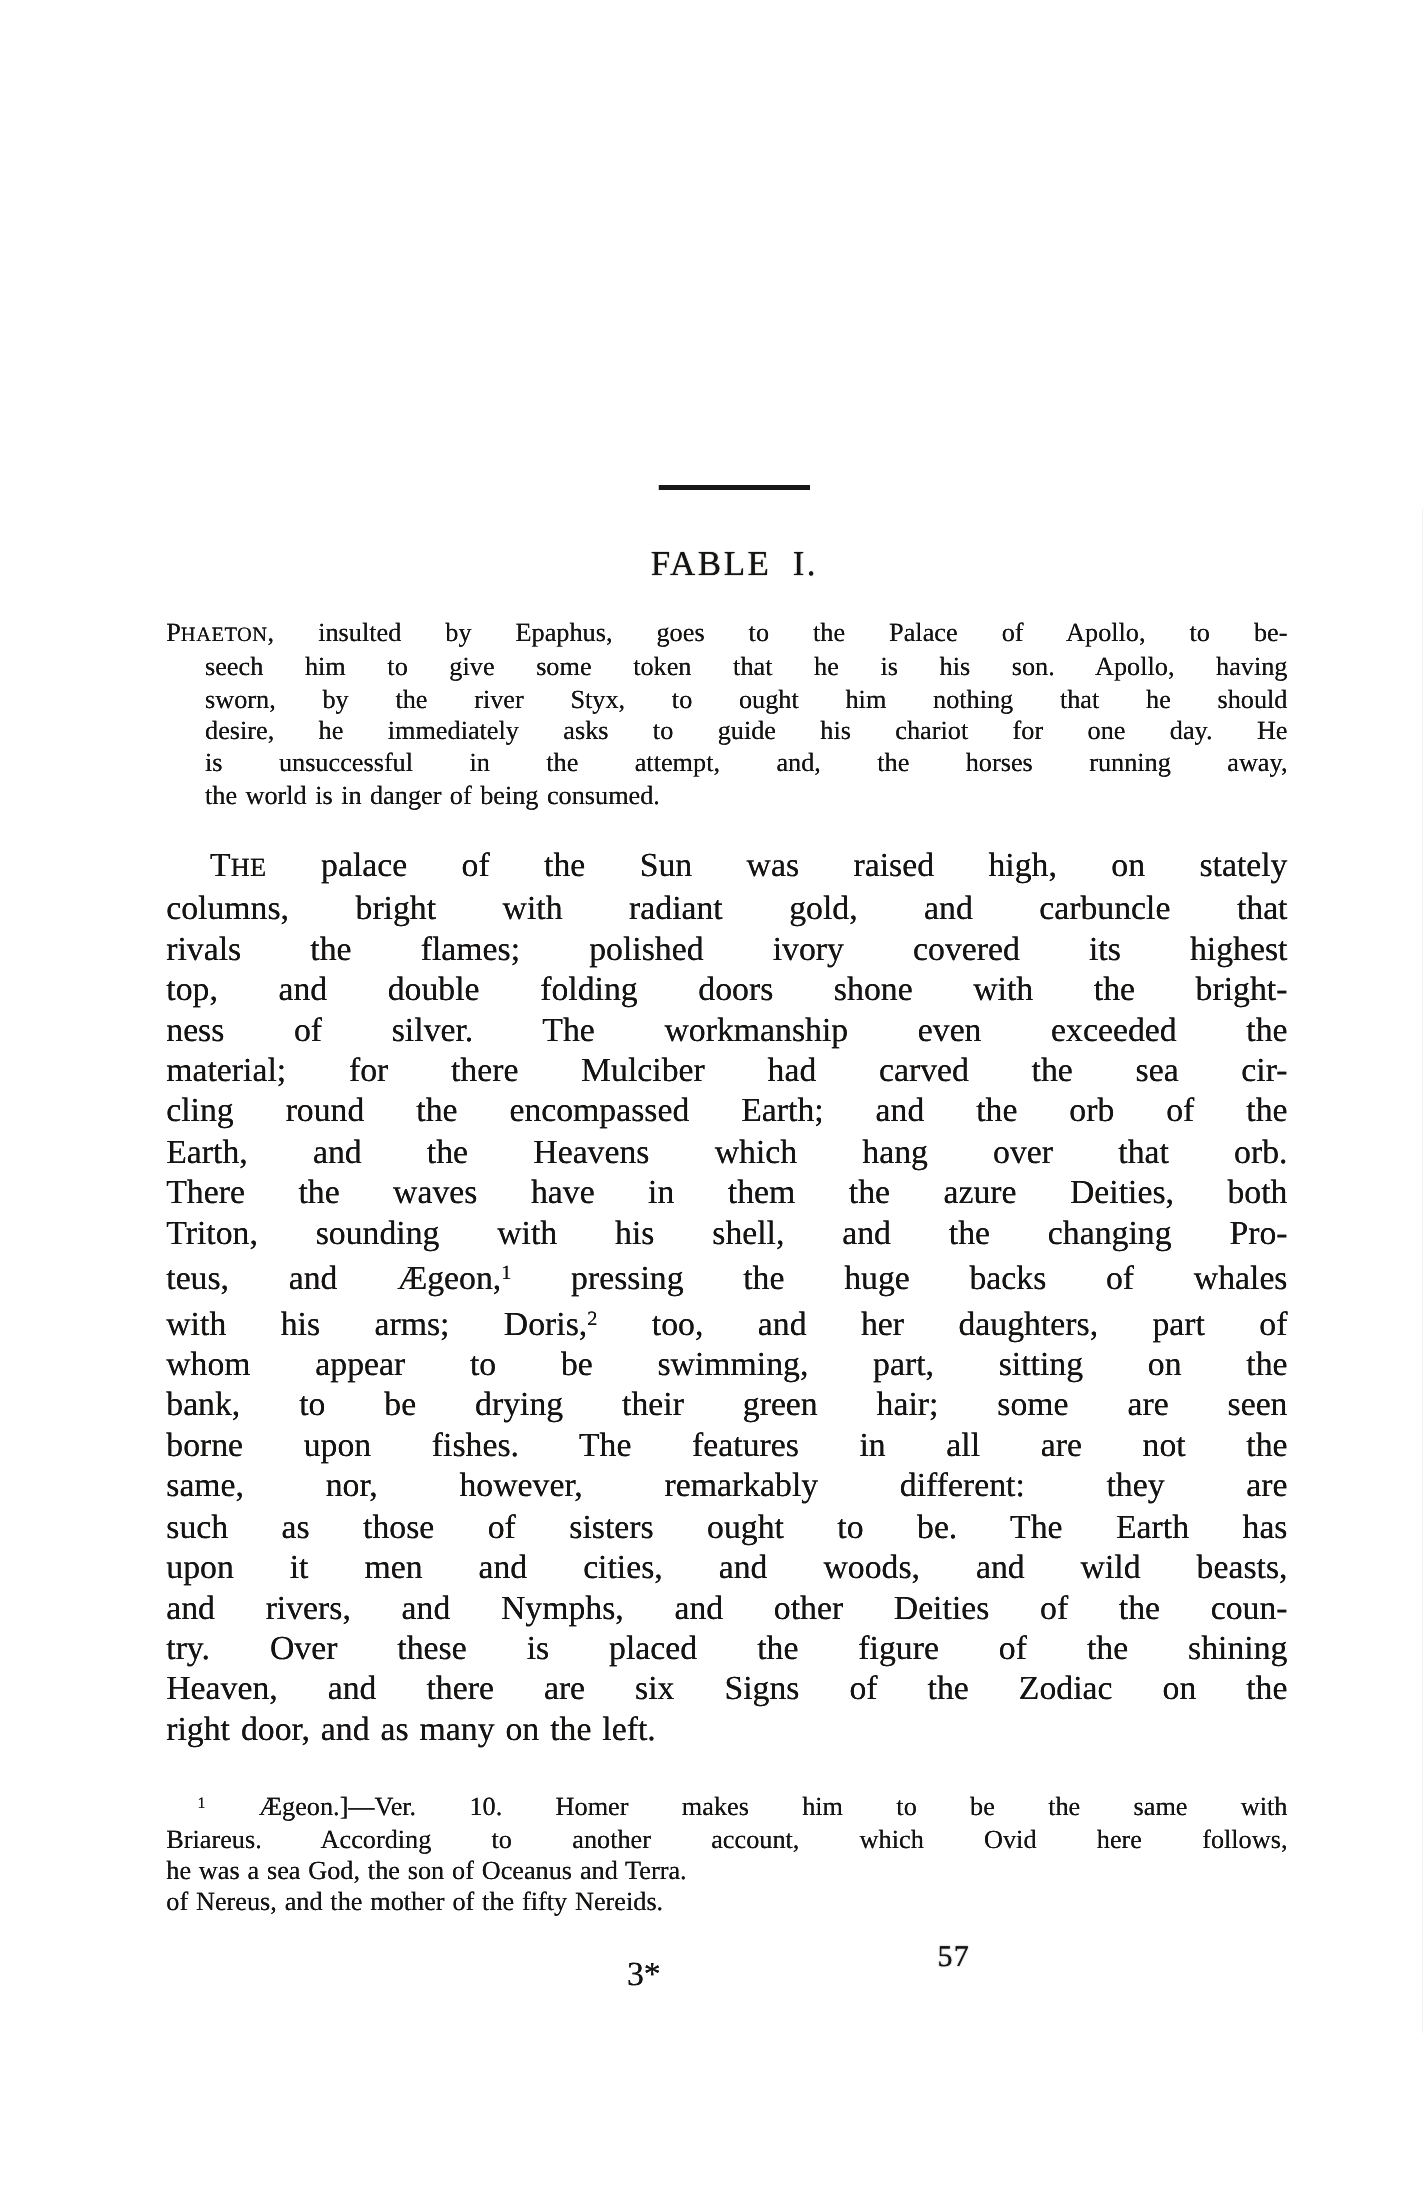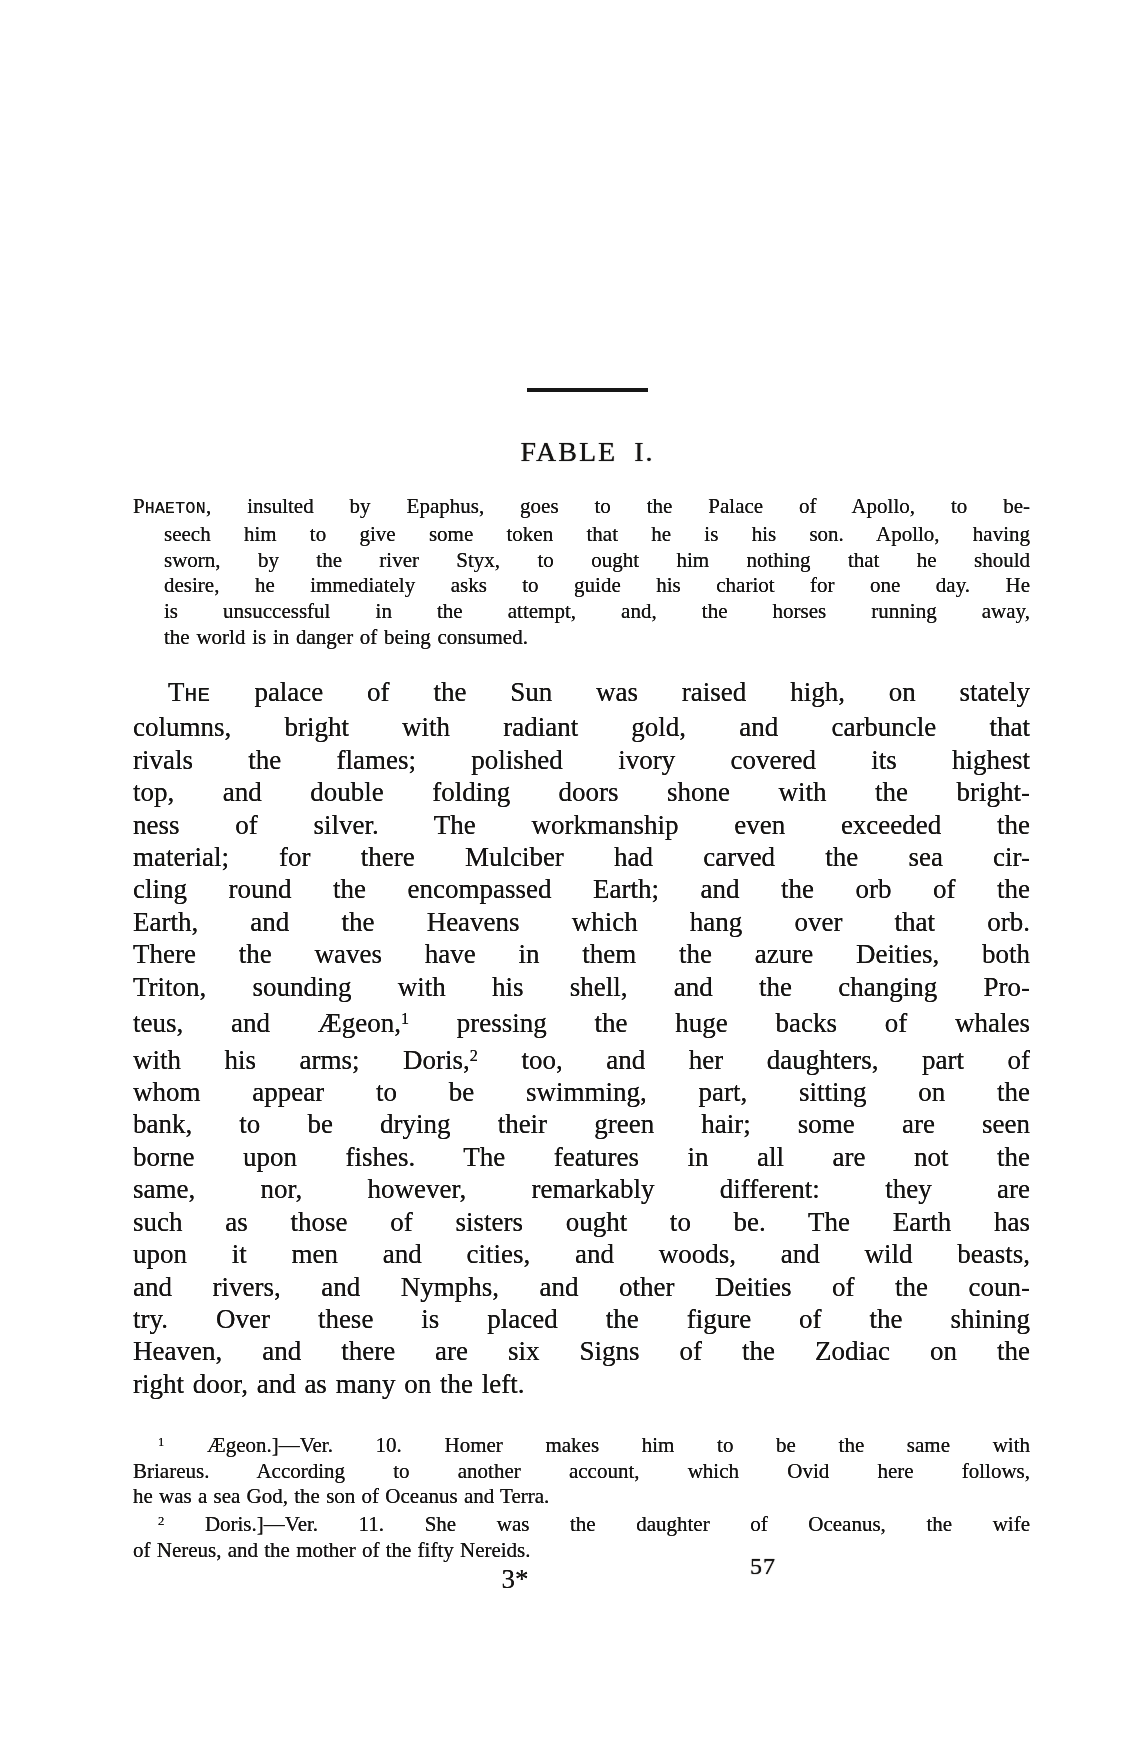--- a/index.html
+++ b/index.html
@@ -28,21 +28,21 @@
   .summary{top:494px;font-size:21px;line-height:25.8px;word-spacing:1.5px;}
   .bodytext{top:676px;font-size:27px;line-height:32.4px;word-spacing:2px;}
   .footnotes{top:1430px;font-size:21px;line-height:25.3px;word-spacing:1px;}
   .tline{text-align:justify;text-align-last:justify;white-space:normal;}
   .tline.left{text-align-last:left;}
   .summary .tline.ind{padding-left:31px;}
   .bodytext .tline.ind{padding-left:35px;}
   .footnotes .tline.ind{padding-left:25px;}
   .s-n{}
   .s-i{}
-  .s-sc{font-size:0.78em;letter-spacing:0.4px;font-family:Liberation Mono, monospace;}
+  .s-sc{font-size:0.78em;letter-spacing:0.4px;}
   .s-sup{font-size:0.6em;vertical-align:0.5em;}
   .sig{position:absolute;top:1566px;left:133px;width:764px;text-align:center;
        font-size:27px;line-height:1;}
   .pagenum{position:absolute;top:1554px;left:750px;font-size:24px;line-height:1;
        letter-spacing:1px;text-shadow:0 0 1px currentColor;}
 </style>
 </head>
 <body>
 
 <div class="page">
@@ -83,21 +83,20 @@
       <div class="tline"><span class="s-n">and rivers, and Nymphs, and other Deities of the coun-</span></div>
       <div class="tline"><span class="s-n">try.  Over these is placed the figure of the shining</span></div>
       <div class="tline"><span class="s-n">Heaven, and there are six Signs </span><span class="s-i">of the Zodiac</span><span class="s-n"> on the</span></div>
       <div class="tline left"><span class="s-n">right door, and as many on the left.</span></div>
     </div>
 
   <div class="block footnotes">
       <div class="tline ind"><span class="s-sup">1</span><span class="s-n"> </span><span class="s-i">Ægeon.</span><span class="s-n">]—Ver. 10.  Homer makes him to be the same with</span></div>
       <div class="tline"><span class="s-n">Briareus.  According to another account, which Ovid here follows,</span></div>
       <div class="tline left"><span class="s-n">he was a sea God, the son of Oceanus and Terra.</span></div>
-      <div class="tline ind"><span class="s-sup">2</span><span class="s-n"> </span><span class="s-i">Doris.</span><span class="s-n">]—Ver. 11.  She was the daughter of Oceanus, the wife</span></div>
       <div class="tline left"><span class="s-n">of Nereus, and the mother of the fifty Nereids.</span></div>
     </div>
 
   <div class="sig">3*</div>
 
   <div class="pagenum">57</div>
 
 </div>
 
 </body></html>

